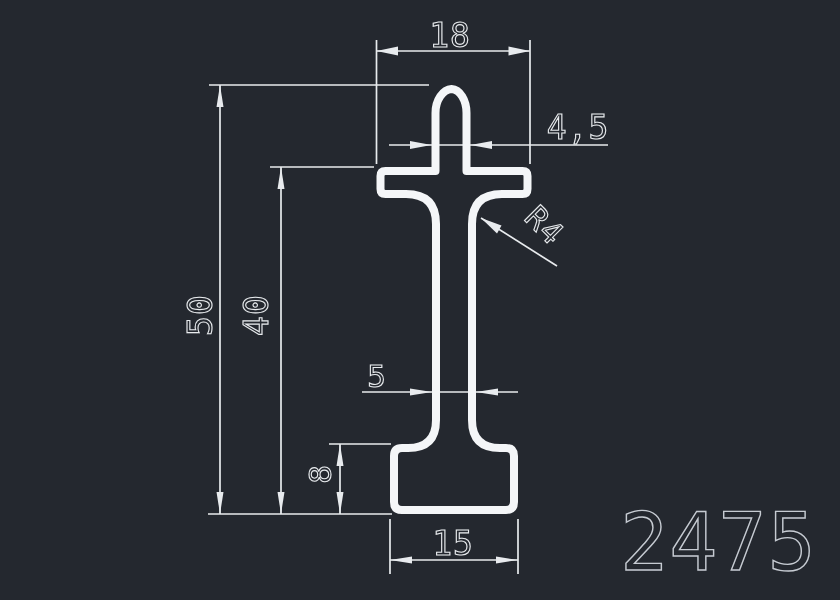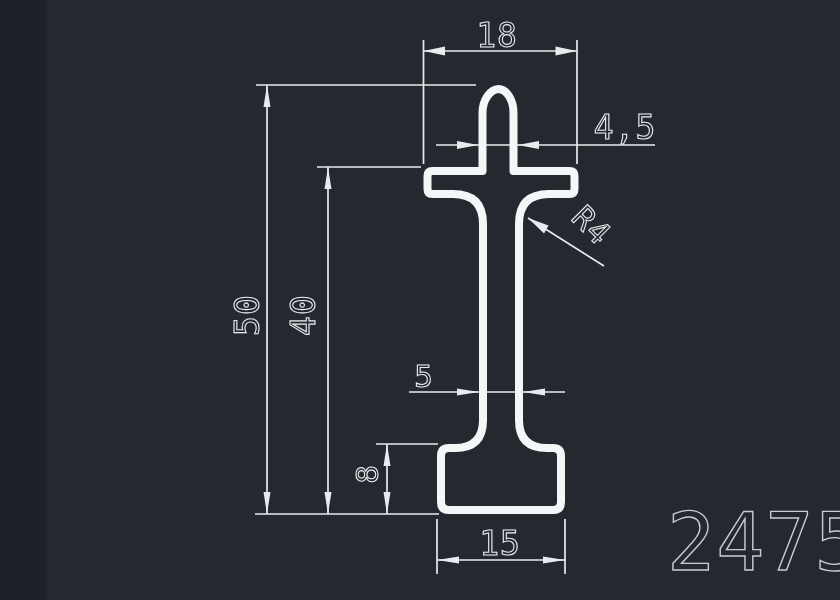--- a/index.html
+++ b/index.html
@@ -1,21 +1,21 @@
 <!DOCTYPE html>
 <html><head>
 <meta charset="utf-8">
 <style>
   html, body { margin: 0; padding: 0; }
   body {
     width: 840px; height: 600px; overflow: hidden;
     background: #1d2128;
     font-family: "DejaVu Sans Mono", monospace;
   }
-  .stage { position: relative; width: 664px; height: 600px; padding-left: 47px; }
+  .stage { position: relative; width: 664px; height: 600px; }
   svg { display: block; }
 
   
   .dims line { stroke: currentColor; stroke-width: 1.7; fill: none; }
   .dims polygon { fill: currentColor; stroke: none; }
   .dims text {
     fill: none; stroke: currentColor; stroke-width: 1.1;
     font-family: "DejaVu Sans Mono", monospace;
     font-size: 33px; letter-spacing: 1px;
   }

